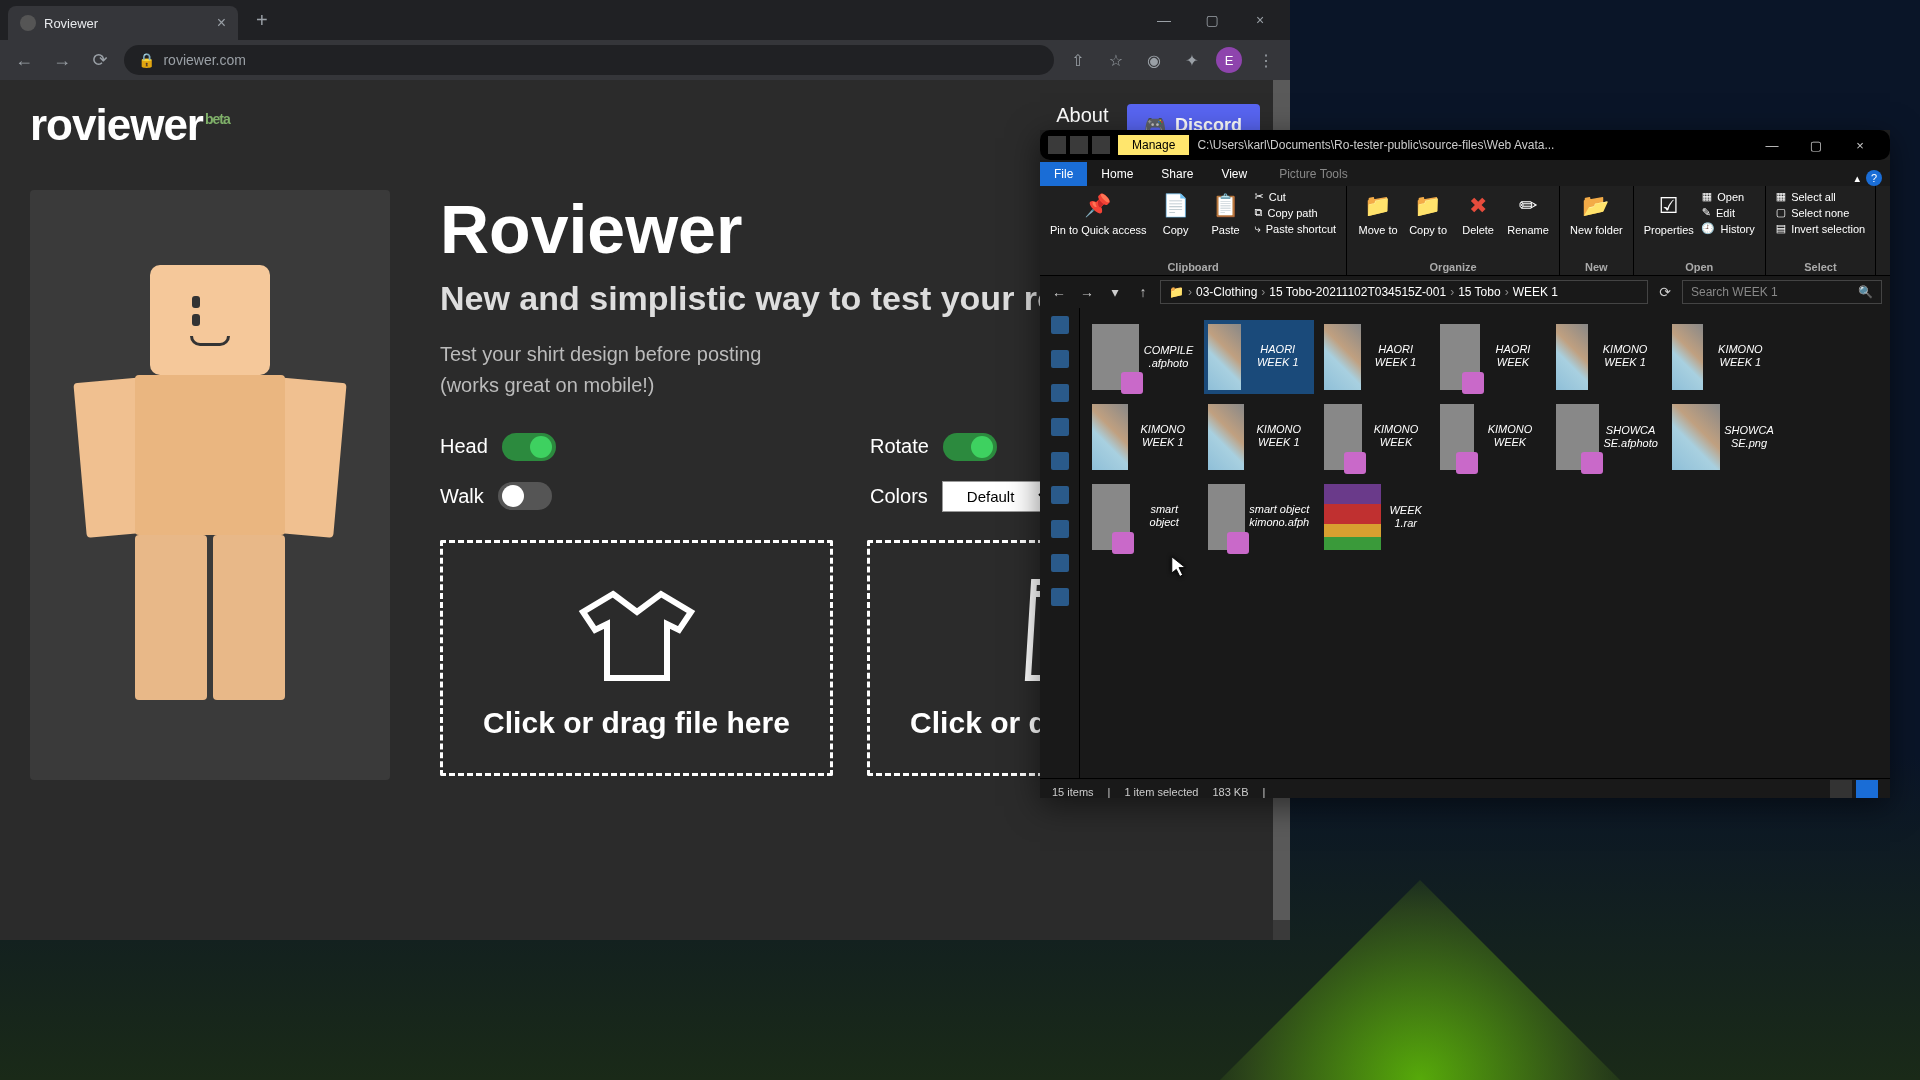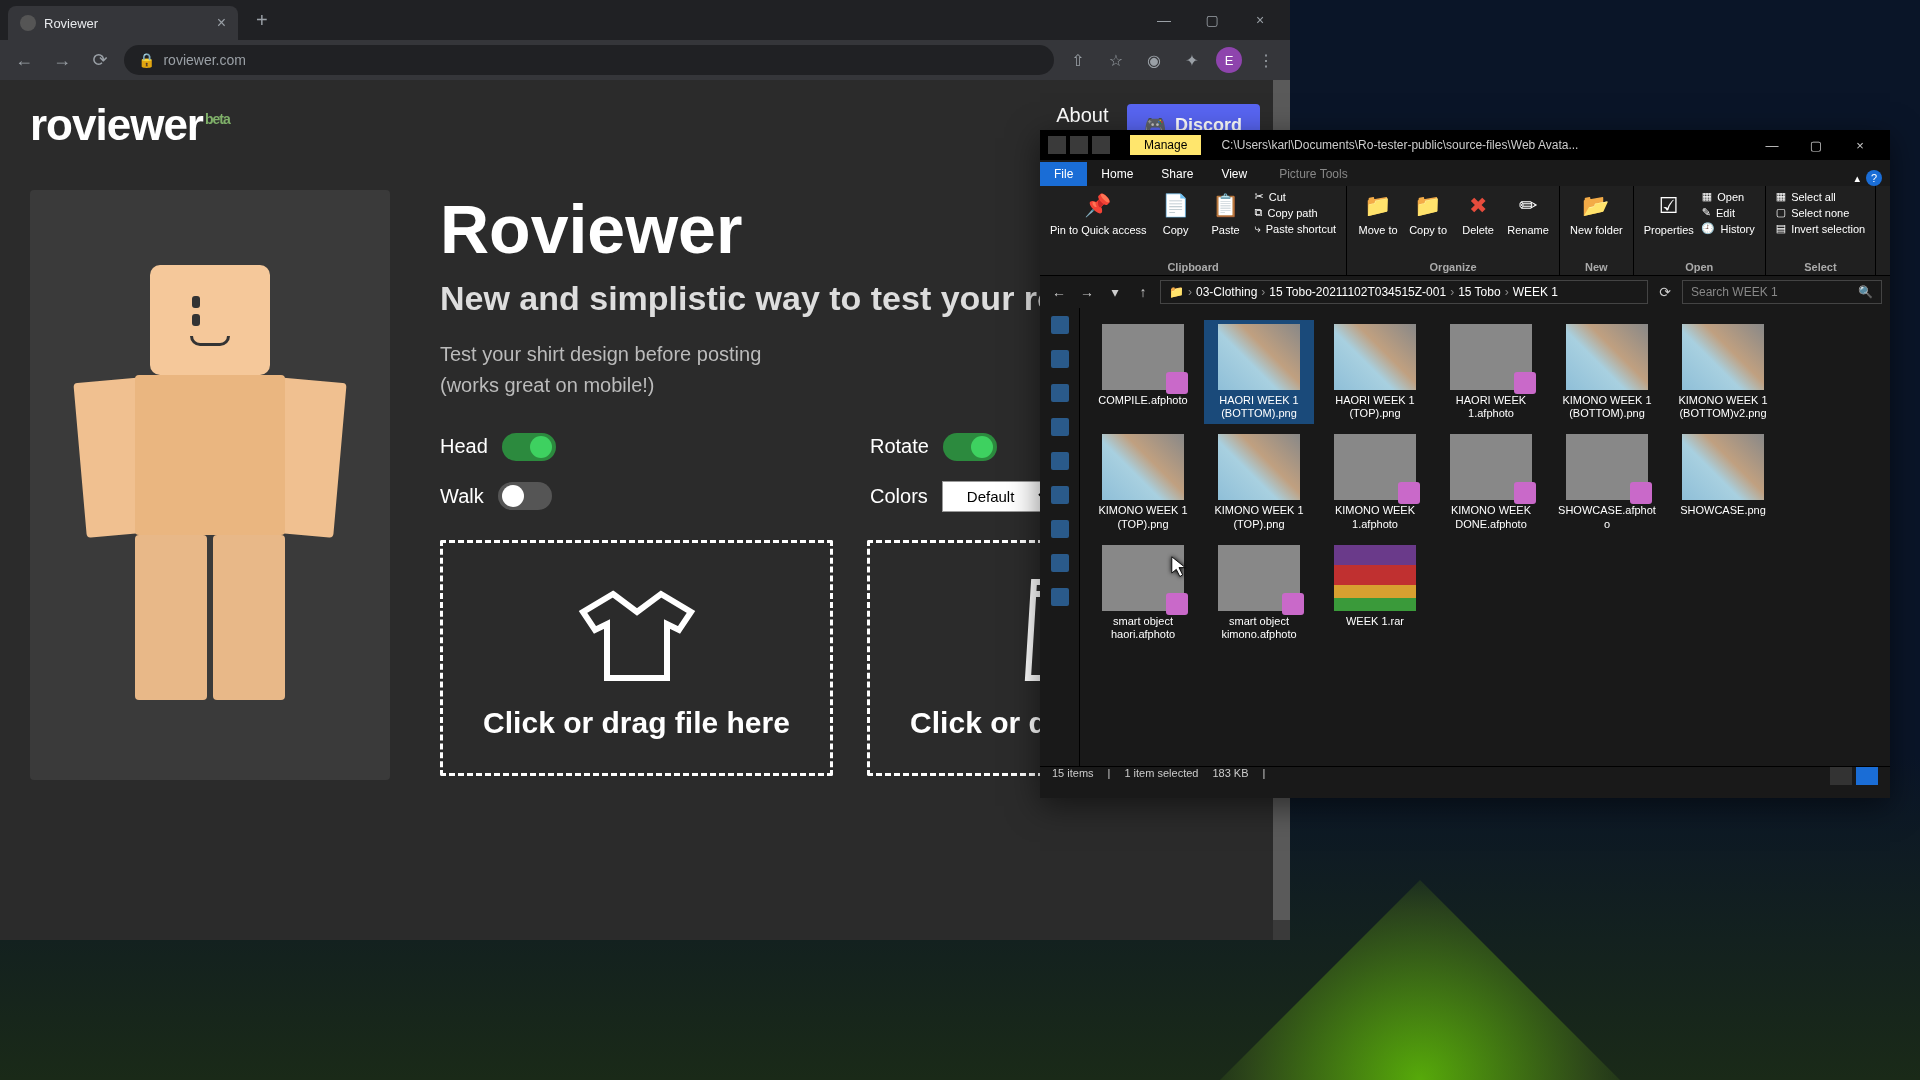--- a/index.html
+++ b/index.html
@@ -63,21 +63,21 @@
 .toggle.on .toggle-knob { left: 28px; background: #3ed160; }
 .select { background: #fff; color: #000; padding: 5px 20px; border: 1px solid #999; font-size: 15px; }
 
 .drops { display: flex; gap: 34px; }
 .dropzone { flex: 1; border: 3px dashed #fff; border-radius: 2px; padding: 32px 18px; text-align: center; }
 .dz-icon svg { width: 120px; height: 110px; stroke: #fff; fill: none; stroke-width: 5; }
 .dz-text { font-size: 30px; font-weight: 700; margin-top: 16px; line-height: 1.2; }
 
 
 .explorer { position: absolute; top: 130px; left: 1040px; width: 850px; height: 668px; background: #1e1e1e; display: flex; flex-direction: column; box-shadow: 0 8px 30px rgba(0,0,0,0.5); }
-.ex-titlebar { height: 30px; background: #000; display: flex; align-items: center; padding: 0 8px; gap: 20px; color: #ccc; font-size: 12px; }
+.ex-titlebar { height: 30px; background: #000; display: flex; align-items: center; padding: 0 8px; gap: 8px; color: #ccc; font-size: 12px; border-radius: 10px; }
 .ex-title-icons { display: flex; gap: 4px; }
 .ex-ti { width: 18px; height: 18px; background: #3a3a3a; }
 .ex-manage { background: #ffe66d; color: #000; padding: 3px 14px; font-size: 12px; }
 .ex-path-title { flex: 1; overflow: hidden; white-space: nowrap; text-overflow: ellipsis; }
 .ex-wc { margin-left: auto; display: flex; }
 .ex-wc span { width: 44px; text-align: center; font-size: 13px; }
 
 .ex-tabs { height: 26px; background: #1a1a1a; display: flex; align-items: flex-end; font-size: 12px; }
 .ex-tab { padding: 5px 14px; color: #fff; }
 .ex-tab.file { background: #1a6dd6; }
@@ -99,29 +99,29 @@
 .breadcrumb { flex: 1; background: #191919; border: 1px solid #444; height: 24px; display: flex; align-items: center; padding: 0 8px; gap: 4px; overflow: hidden; }
 .bc-seg { white-space: nowrap; }
 .bc-sep { color: #888; }
 .ex-search { width: 200px; height: 24px; background: #191919; border: 1px solid #444; padding: 0 8px; color: #888; font-size: 12px; display: flex; align-items: center; justify-content: space-between; }
 
 .ex-body { flex: 1; display: flex; overflow: hidden; }
 .ex-side { width: 40px; background: #191919; border-right: 1px solid #000; padding: 8px 0; display: flex; flex-direction: column; gap: 16px; align-items: center; }
 .side-item { width: 18px; height: 18px; background: #2a5a8a; border-radius: 2px; }
 
 .ex-files { flex: 1; background: #191919; padding: 12px 8px; display: flex; flex-wrap: wrap; align-content: flex-start; gap: 6px 6px; overflow: hidden; }
-.file-item { width: 110px; display: flex; flex-direction: column; align-items: center; gap: 4px; padding: 4px; color: #fff; font-size: 11px; text-align: center; }
+.file-item { width: 110px; display: flex; align-items: center; gap: 4px; padding: 4px; color: #fff; font-size: 11px; text-align: center; font-style: italic; }
 .file-item.selected { background: #1a4a7a; }
 .file-thumb { width: 82px; height: 66px; background: #888; position: relative; }
 .file-thumb.template { background: linear-gradient(45deg, #8fbfd8 0%, #a8d0e0 40%, #c0a080 60%, #888 100%); }
 .file-thumb.af::after { content: ""; position: absolute; right: -4px; bottom: -4px; width: 22px; height: 22px; background: #c969c9; border-radius: 3px; }
 .file-thumb.rar { background: linear-gradient(to bottom, #6a3a8a 0 30%, #c03030 30% 60%, #d8a030 60% 80%, #3a9a3a 80% 100%); }
 .file-name { line-height: 1.2; word-break: break-word; max-height: 28px; overflow: hidden; }
 
-.ex-status { height: 32px; background: #191919; border-top: 1px solid #000; display: flex; align-items: flex-start; padding: 0 12px; color: #ccc; font-size: 11px; gap: 14px; }
+.ex-status { height: 20px; background: #191919; border-top: 1px solid #000; display: flex; align-items: flex-end; padding: 0 12px; color: #ccc; font-size: 11px; gap: 14px; }
 .ex-status-right { margin-left: auto; display: flex; gap: 4px; }
 .view-btn { width: 22px; height: 18px; background: #333; }
 .view-btn.active { background: #1a6dd6; }
 
 .cursor { position: absolute; top: 555px; left: 1170px; width: 18px; height: 24px; pointer-events: none; z-index: 999; }
 .cursor svg { filter: drop-shadow(0 0 2px #000); }
 </style>
 </head>
 <body>
 

